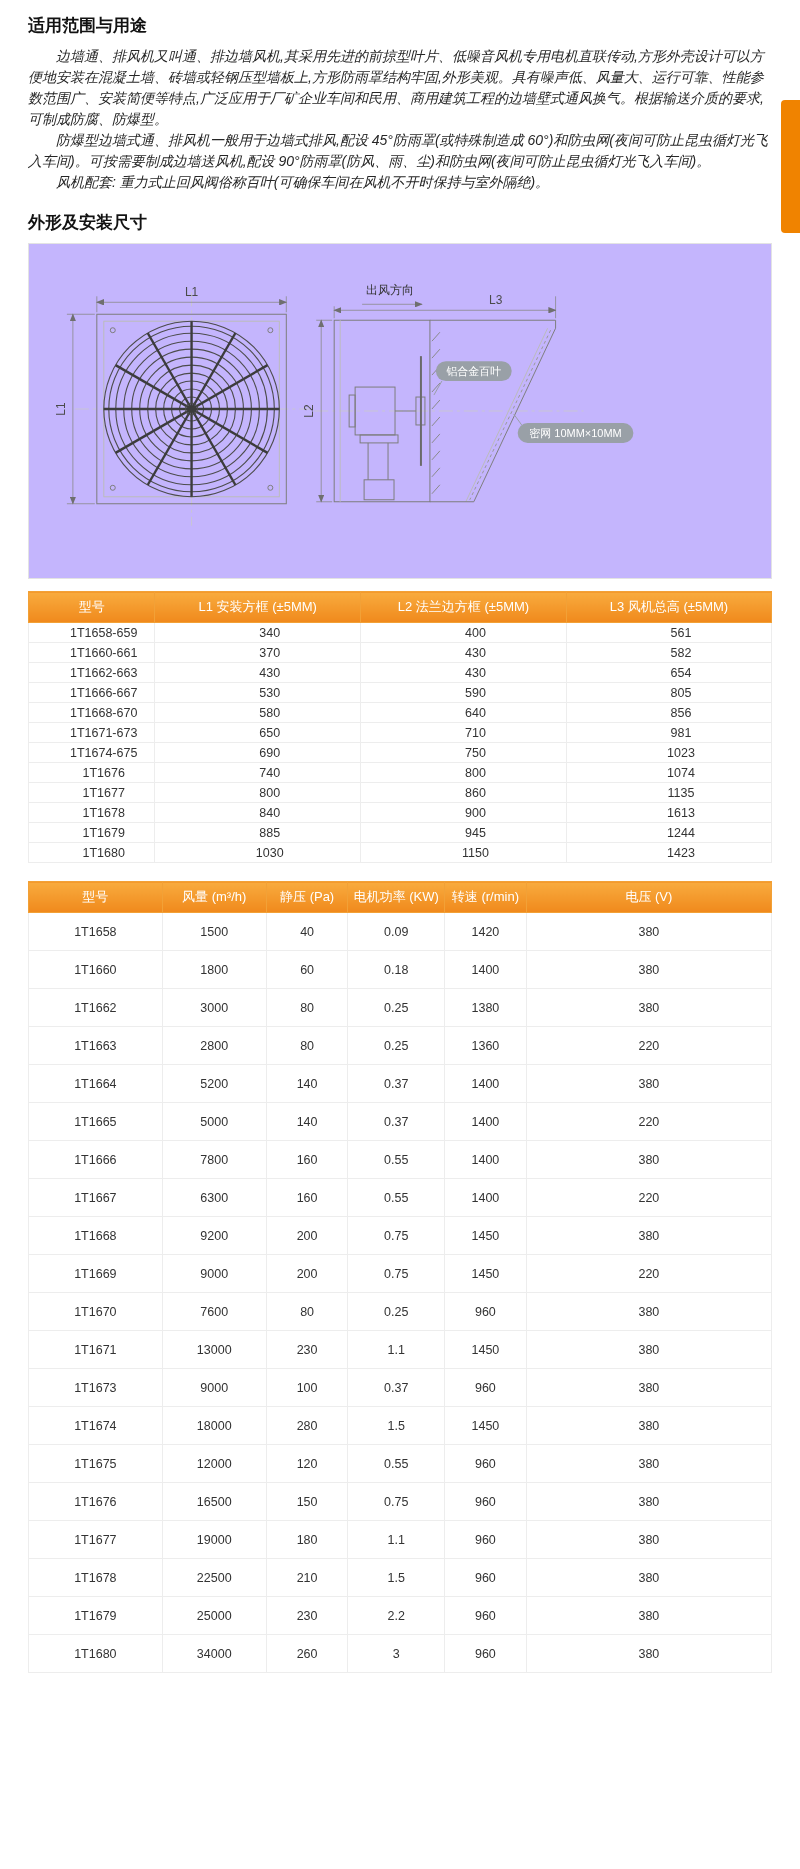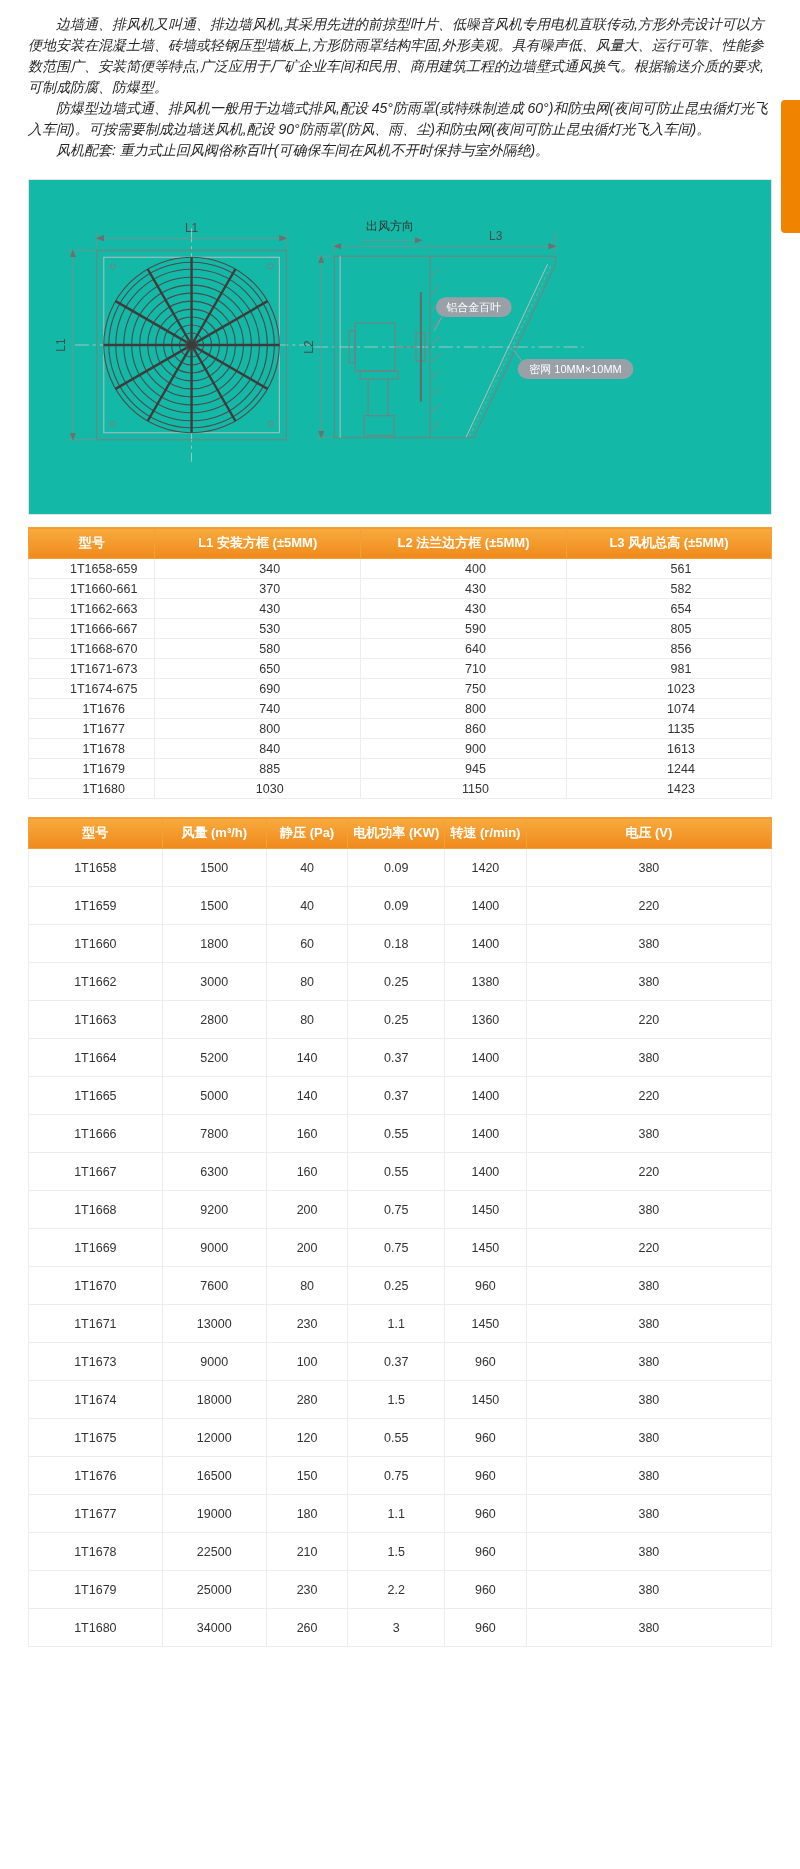--- a/index.html
+++ b/index.html
@@ -9,25 +9,25 @@
     font-family:"Liberation Sans", sans-serif; color:#333;
   }
   .container { padding:14px 28px 30px 28px; }
   .section-title { font-size:17px; font-weight:bold; color:#121212; margin-bottom:9px; }
   .intro p { font-size:14px; line-height:21px; color:#262626; text-indent:2em;font-style:italic; }
   .section { margin-bottom:18px; }
   .ribbon {
     position:absolute; top:100px; right:0; width:19px; height:133px;
     background:#f08300; border-radius:4px 0 0 4px;
   }
-  .diagram-box { border:1px solid #e3e3e3; background:#14b8a6; margin:4px 0 12px 0; }
+  .diagram-box { border:1px solid #e3e3e3; background:#c4b5fd; margin:4px 0 12px 0; }
   table.spec { width:100%; border-collapse:collapse; text-align:center; table-layout:fixed; }
   table.spec thead th {
     background:linear-gradient(180deg,#f8ab3e,#f0891c);
-    color:#fff; font-size:13px; font-weight:bold; height:31px; padding:0 4px;
+    color:#fff; font-size:13px; font-weight:normal; height:31px; padding:0 4px;
     border:1px solid #f2a137;
   }
   table.spec td {
     font-size:12.5px; color:#333; border:1px solid #ededed; padding:0 4px;
   }
   table.dims td { height:20px;padding-left:28px; }
   table.perf td { height:38px; }
   
   .ln { stroke:#7d7d7d; fill:none; stroke-width:1; }
   .lnthick { stroke:#6a6a6a; fill:none; stroke-width:2; }
@@ -46,28 +46,30 @@
   .leader { stroke:#9aa0a7; stroke-width:1; fill:none; }
 </style>
 </head>
 <body>
 
 <div class="ribbon"></div>
 
 <div class="container">
 
   <div class="section">
+    <h2 class="section-title">适用范围与用途</h2>
     <div class="intro">
       <p>边墙通、排风机又叫通、排边墙风机,其采用先进的前掠型叶片、低噪音风机专用电机直联传动,方形外壳设计可以方便地安装在混凝土墙、砖墙或轻钢压型墙板上,方形防雨罩结构牢固,外形美观。具有噪声低、风量大、运行可靠、性能参数范围广、安装简便等特点,广泛应用于厂矿企业车间和民用、商用建筑工程的边墙壁式通风换气。根据输送介质的要求,可制成防腐、防爆型。</p>
       <p>防爆型边墙式通、排风机一般用于边墙式排风,配设 45°防雨罩(或特殊制造成 60°)和防虫网(夜间可防止昆虫循灯光飞入车间)。可按需要制成边墙送风机,配设 90°防雨罩(防风、雨、尘)和防虫网(夜间可防止昆虫循灯光飞入车间)。</p>
       <p>风机配套: 重力式止回风阀俗称百叶(可确保车间在风机不开时保持与室外隔绝)。</p>
     </div>
   </div>
 
   <div class="section">
+    <h2 class="section-title">外形及安装尺寸</h2>
 
     <div class="diagram-box">
       <svg viewBox="0 0 744 330" width="742" height="330">
         <defs>
           <marker id="arr" viewBox="0 0 10 8" markerWidth="10" markerHeight="8" refX="9" refY="4" orient="auto-start-reverse">
             <path d="M0 0 L10 4 L0 8 Z" fill="#6f6f6f"></path>
           </marker>
         </defs>
 
         <g>
@@ -301,28 +303,20 @@
       <tbody>
           <tr>
             <td>1T1658</td>
             <td>1500</td>
             <td>40</td>
             <td>0.09</td>
             <td>1420</td>
             <td>380</td>
           </tr>
           <tr>
-            <td>1T1659</td>
-            <td>1500</td>
-            <td>40</td>
-            <td>0.09</td>
-            <td>1400</td>
-            <td>220</td>
-          </tr>
-          <tr>
             <td>1T1660</td>
             <td>1800</td>
             <td>60</td>
             <td>0.18</td>
             <td>1400</td>
             <td>380</td>
           </tr>
           <tr>
             <td>1T1662</td>
             <td>3000</td>

